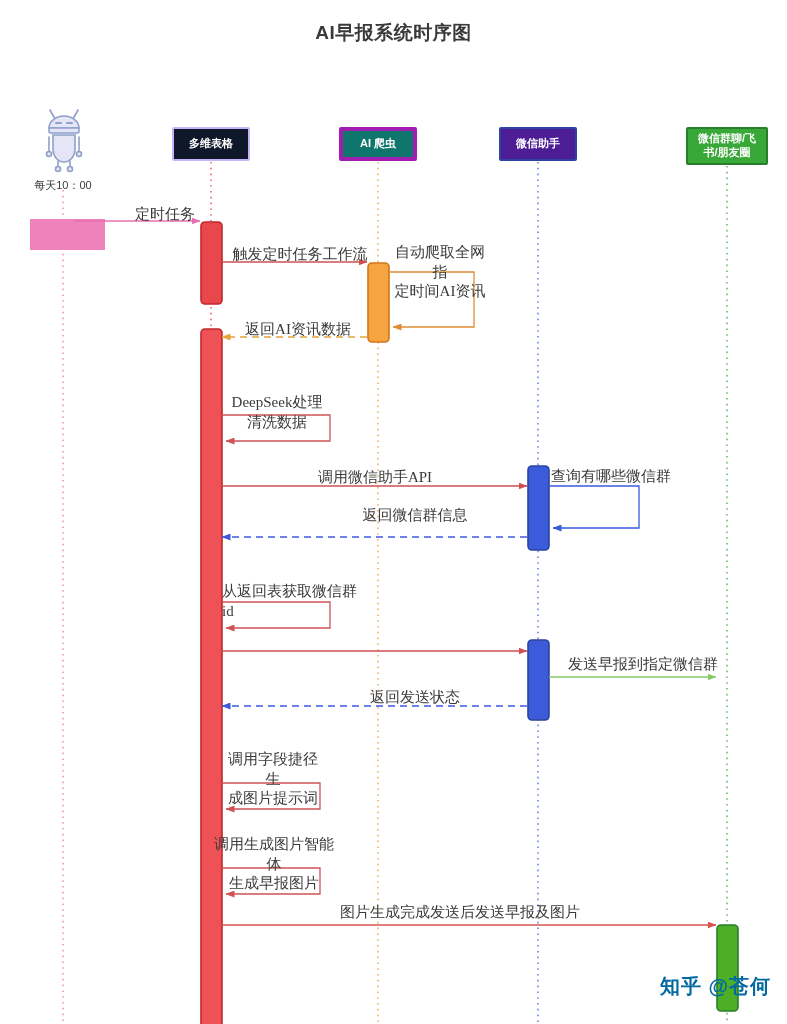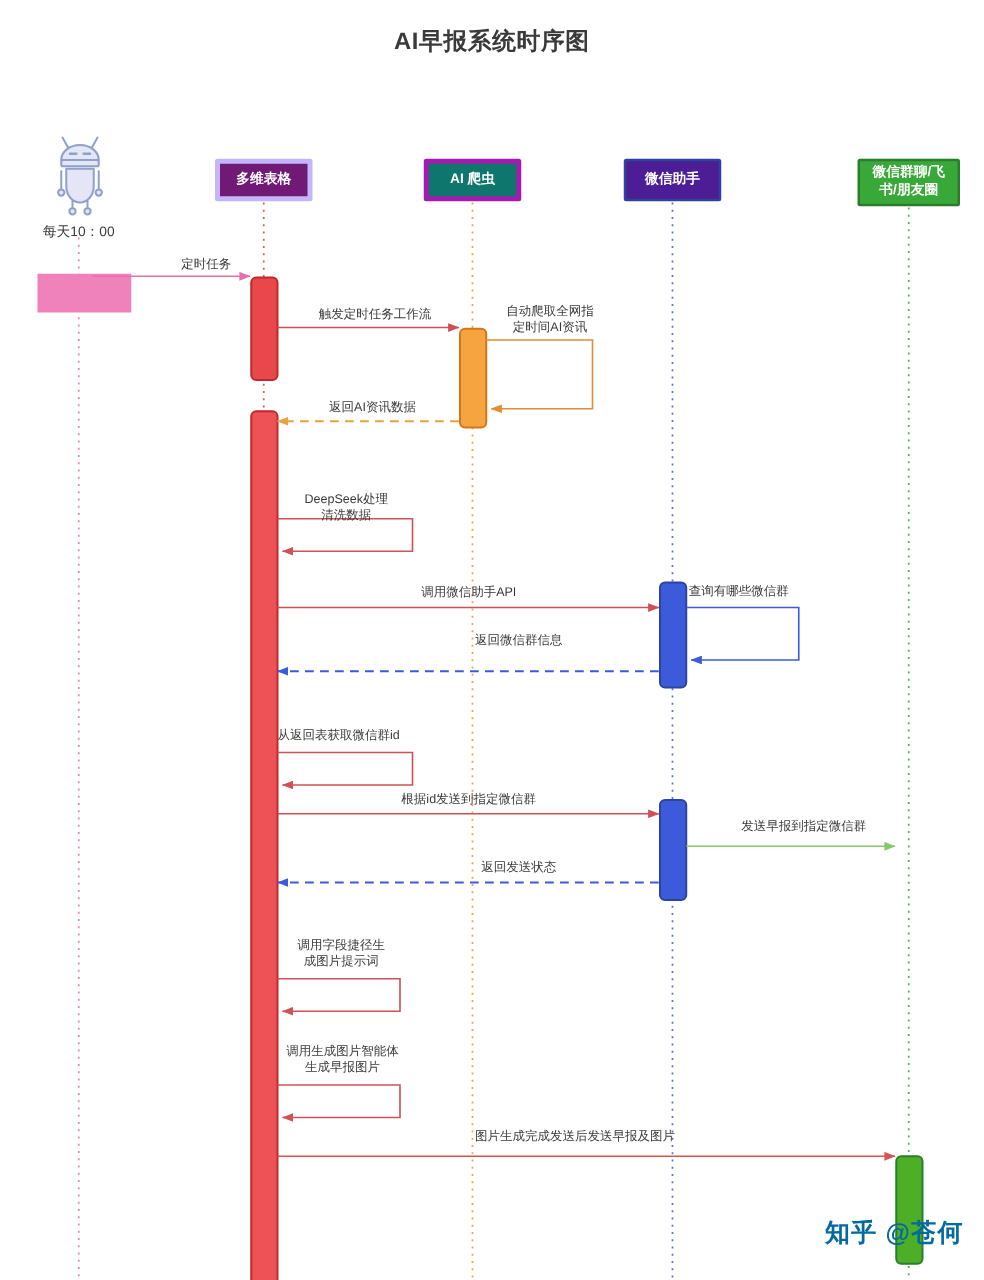--- a/index.html
+++ b/index.html
@@ -15,33 +15,33 @@
     position:absolute;left:0;top:20px;width:787px;text-align:center;
     font-size:19px;font-weight:600;color:#3a3a3a;letter-spacing:.5px;
   }
 
   .pbox{
     position:absolute;box-sizing:border-box;
     display:flex;align-items:center;justify-content:center;
     text-align:center;color:#ffffff;font-size:11px;font-weight:600;
     line-height:1.25;border-radius:2px;padding:2px 4px;
   }
-  .pbox.red{background:#701a75;border:4px solid #c4b5fd;}
+  .pbox.red{background:#0f172a;border:2px solid #c4b5fd;}
   .pbox.orange{background:#0f766e;border:4px solid #a21caf;}
   .pbox.blue{background:#4c1d95;border:2px solid #2c449e;}
   .pbox.green{background:#38a838;border:2px solid #2a7d2a;}
 
   .actor-label{
     position:absolute;font-size:11px;color:#3a3a3a;text-align:center;
     white-space:nowrap;
   }
 
   .msg{
-    position:absolute;font-size:10px;color:#3a3a3a;line-height:1.3;
-    text-align:center;white-space:pre-line;
+    position:absolute;font-size:15px;color:#3a3a3a;line-height:1.3;
+    text-align:center;white-space:pre-line;font-family:Liberation Serif, serif;
   }
   .wm{
     position:absolute;right:16px;bottom:24px;
     font-size:20px;color:#0369a1;font-weight:600;letter-spacing:1px;
     user-select:none;
   }
 </style>
 </head>
 <body>
 
@@ -137,21 +137,20 @@
   <div class="msg" style="left:215px;top:245px;width:170px;">触发定时任务工作流</div>
   <div class="msg" style="left:390px;top:243px;width:100px;">自动爬取全网指
 定时间AI资讯</div>
   <div class="msg" style="left:213px;top:320px;width:170px;">返回AI资讯数据</div>
   <div class="msg" style="left:222px;top:393px;width:110px;">DeepSeek处理
 清洗数据</div>
   <div class="msg" style="left:225px;top:468px;width:300px;">调用微信助手API</div>
   <div class="msg" style="left:551px;top:467px;width:120px;text-align:left;">查询有哪些微信群</div>
   <div class="msg" style="left:305px;top:506px;width:220px;">返回微信群信息</div>
   <div class="msg" style="left:222px;top:582px;width:140px;text-align:left;">从返回表获取微信群id</div>
-  <div class="msg" style="left:225px;top:633px;width:300px;">根据id发送到指定微信群</div>
   <div class="msg" style="left:553px;top:655px;width:180px;">发送早报到指定微信群</div>
   <div class="msg" style="left:305px;top:688px;width:220px;">返回发送状态</div>
   <div class="msg" style="left:222px;top:750px;width:102px;">调用字段捷径生
 成图片提示词</div>
   <div class="msg" style="left:214px;top:835px;width:120px;">调用生成图片智能体
 生成早报图片</div>
   <div class="msg" style="left:330px;top:903px;width:260px;">图片生成完成发送后发送早报及图片</div>
 
   <div class="wm">知乎 @苍何</div>
 </div>

